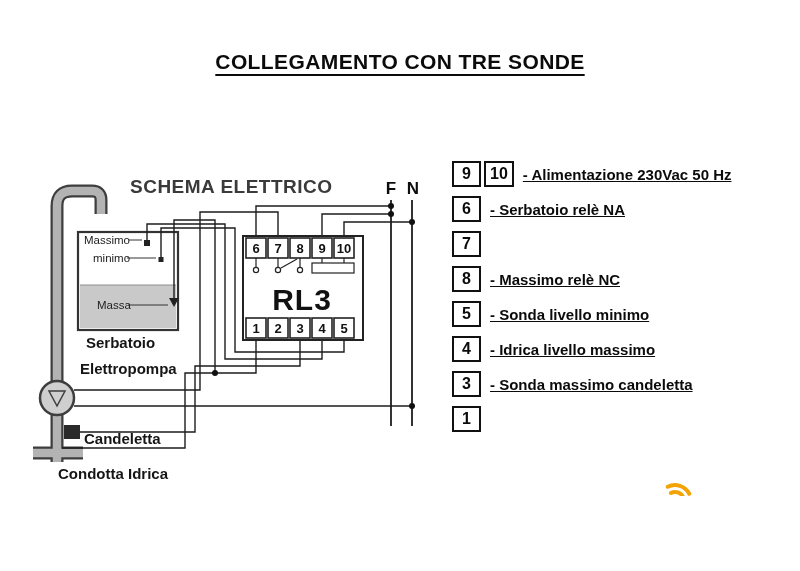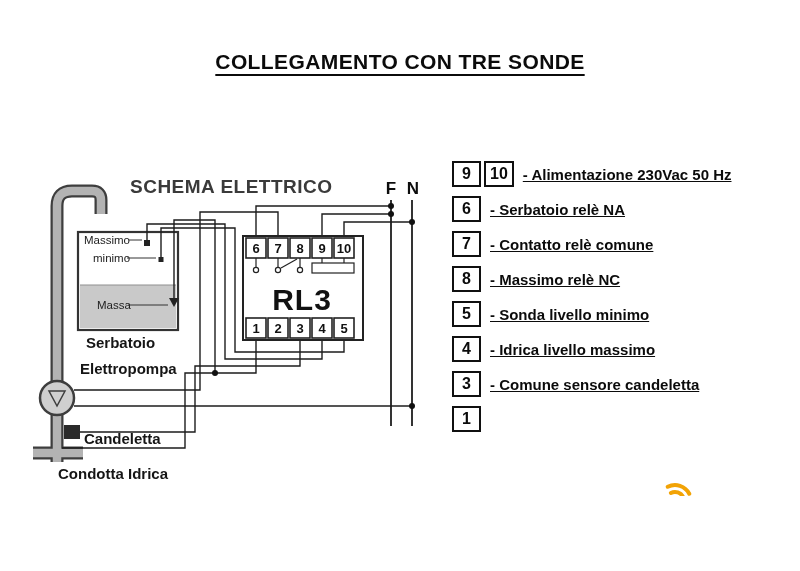--- a/index.html
+++ b/index.html
@@ -154,37 +154,36 @@
       <span class="tbox">9</span>
       <span class="tbox">10</span>
       <span class="legend-label">- Alimentazione 230Vac 50 Hz</span>
     </div>
     <div class="legend-row">
       <span class="tbox">6</span>
       <span class="legend-label">- Serbatoio relè NA</span>
     </div>
     <div class="legend-row">
       <span class="tbox">7</span>
-      <span class="legend-label">- Contatto relè comune</span>
     </div>
     <div class="legend-row">
       <span class="tbox">8</span>
       <span class="legend-label">- Massimo relè NC</span>
     </div>
     <div class="legend-row">
       <span class="tbox">5</span>
       <span class="legend-label">- Sonda livello minimo</span>
     </div>
     <div class="legend-row">
       <span class="tbox">4</span>
       <span class="legend-label">- Idrica livello massimo</span>
     </div>
     <div class="legend-row">
       <span class="tbox">3</span>
-      <span class="legend-label">- Comune sensore candeletta</span>
+      <span class="legend-label">- Sonda massimo candeletta</span>
     </div>
     <div class="legend-row">
       <span class="tbox">1</span>
     </div>
   </div>
 
   <div class="logo">
     <svg class="logo-icon" width="50" height="28" viewBox="0 0 50 28">
       <g transform="rotate(18 18 22)">
         <circle cx="18" cy="22" r="3.6" fill="#F2A305"></circle>

